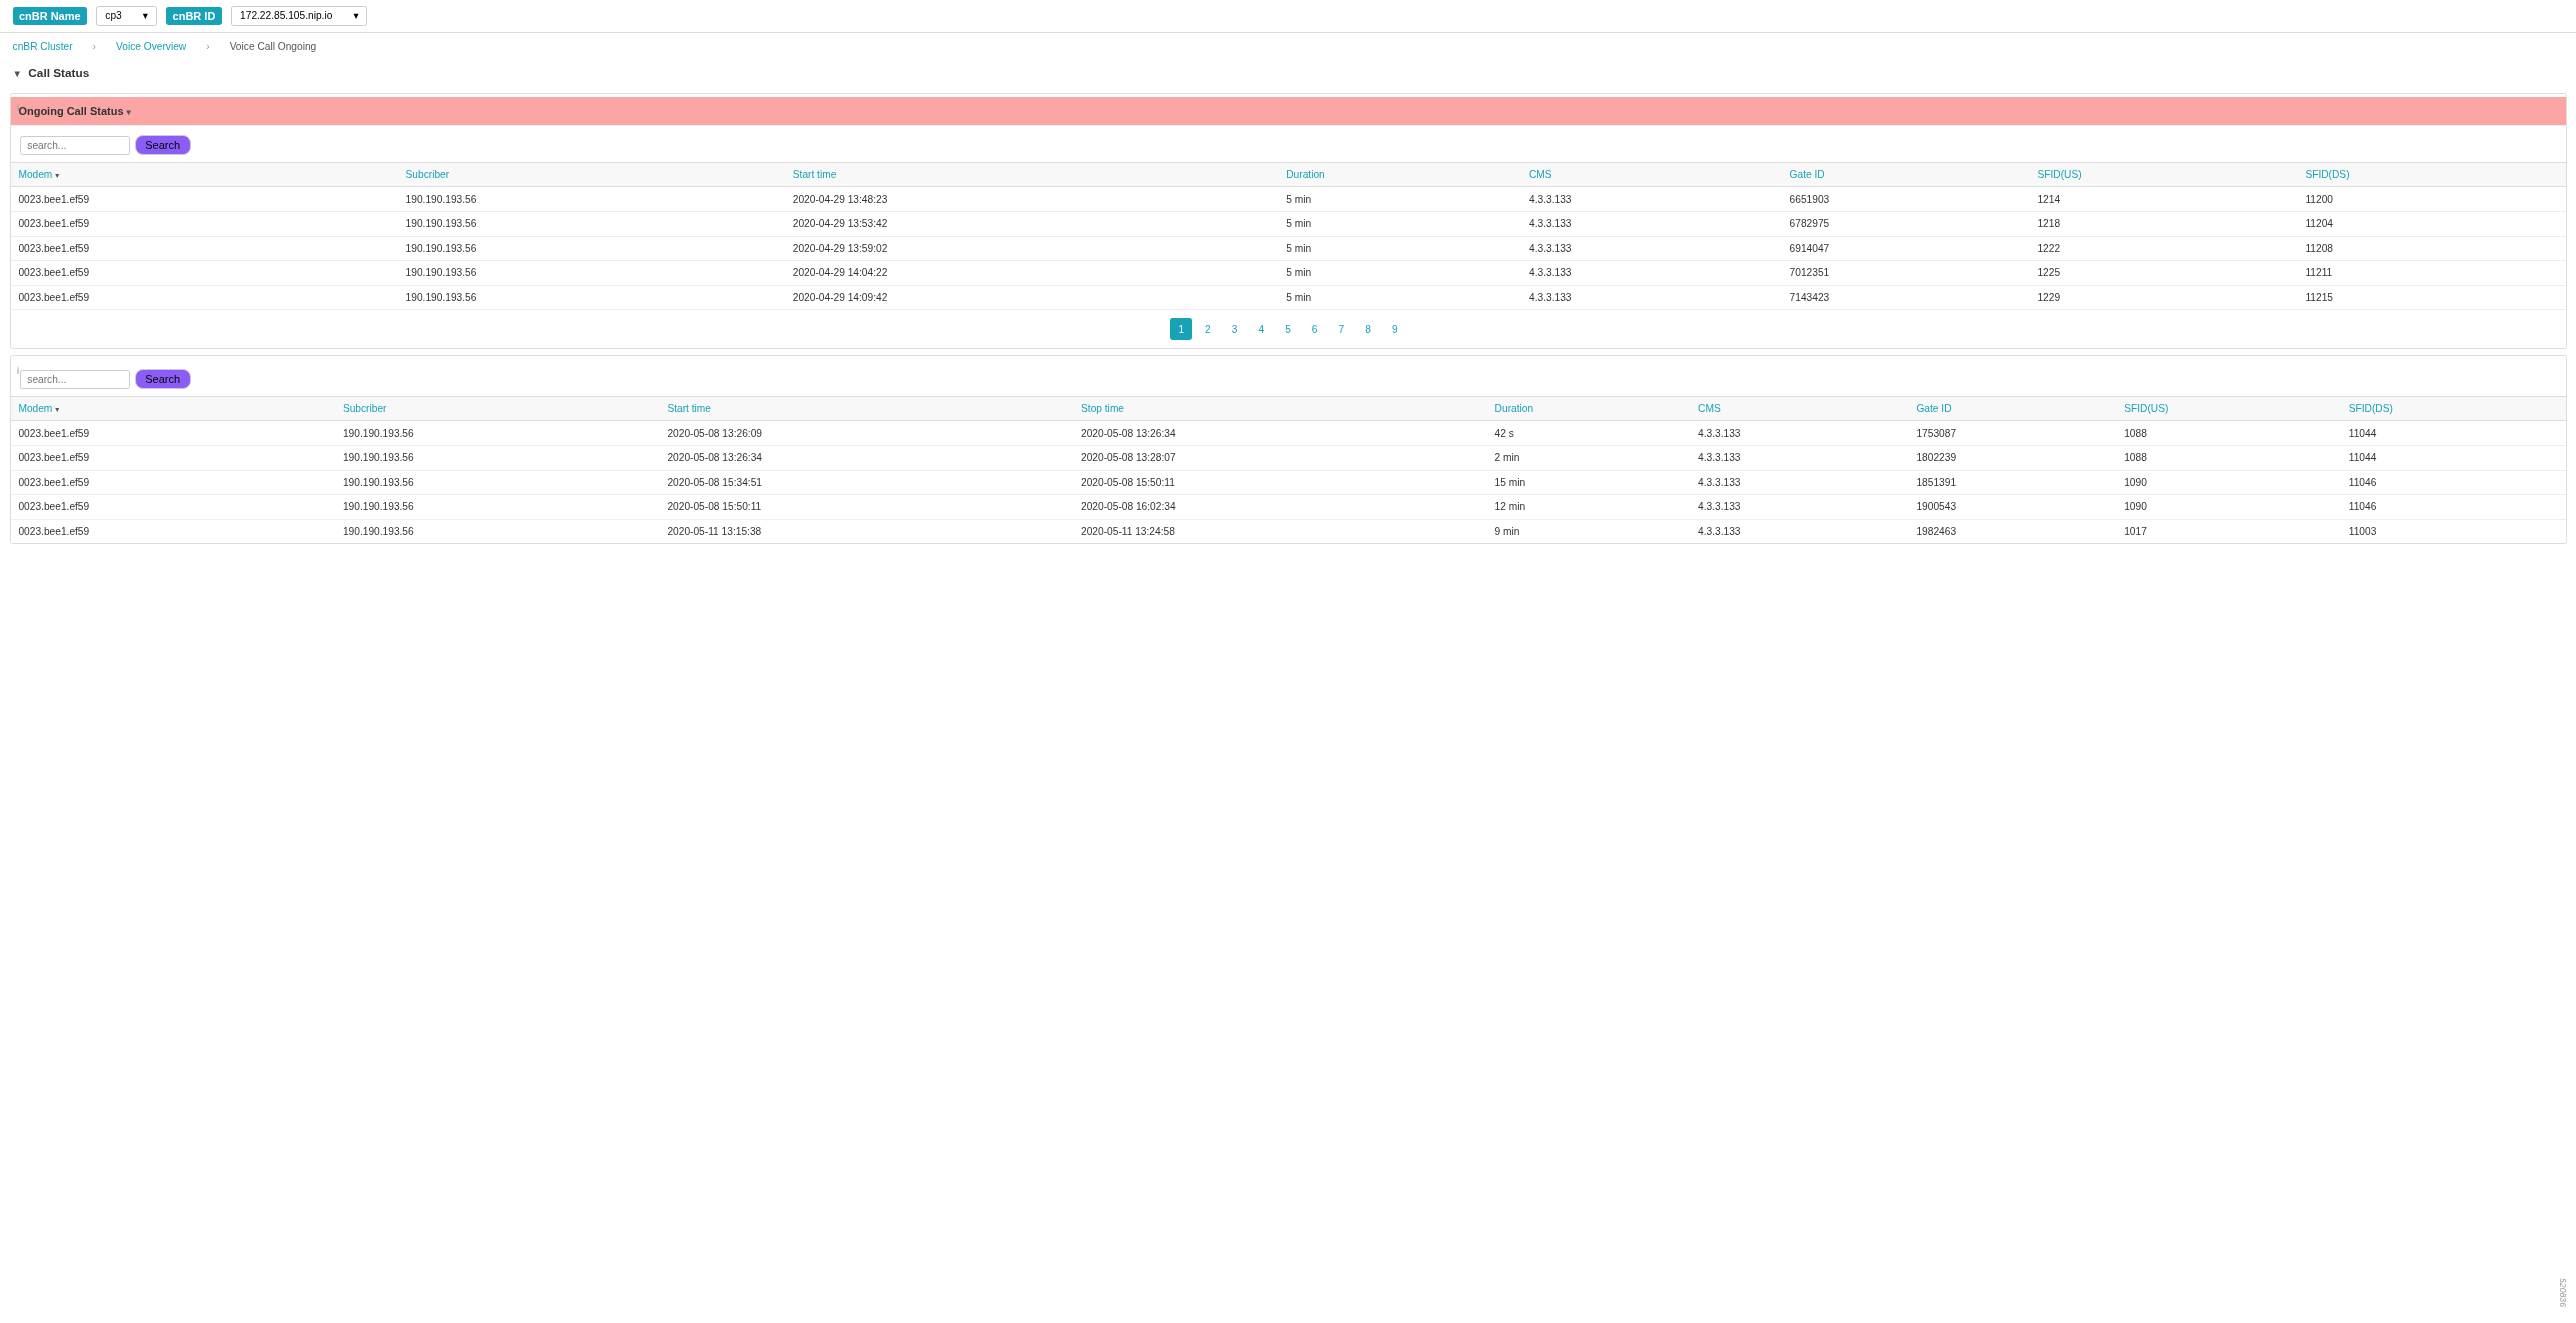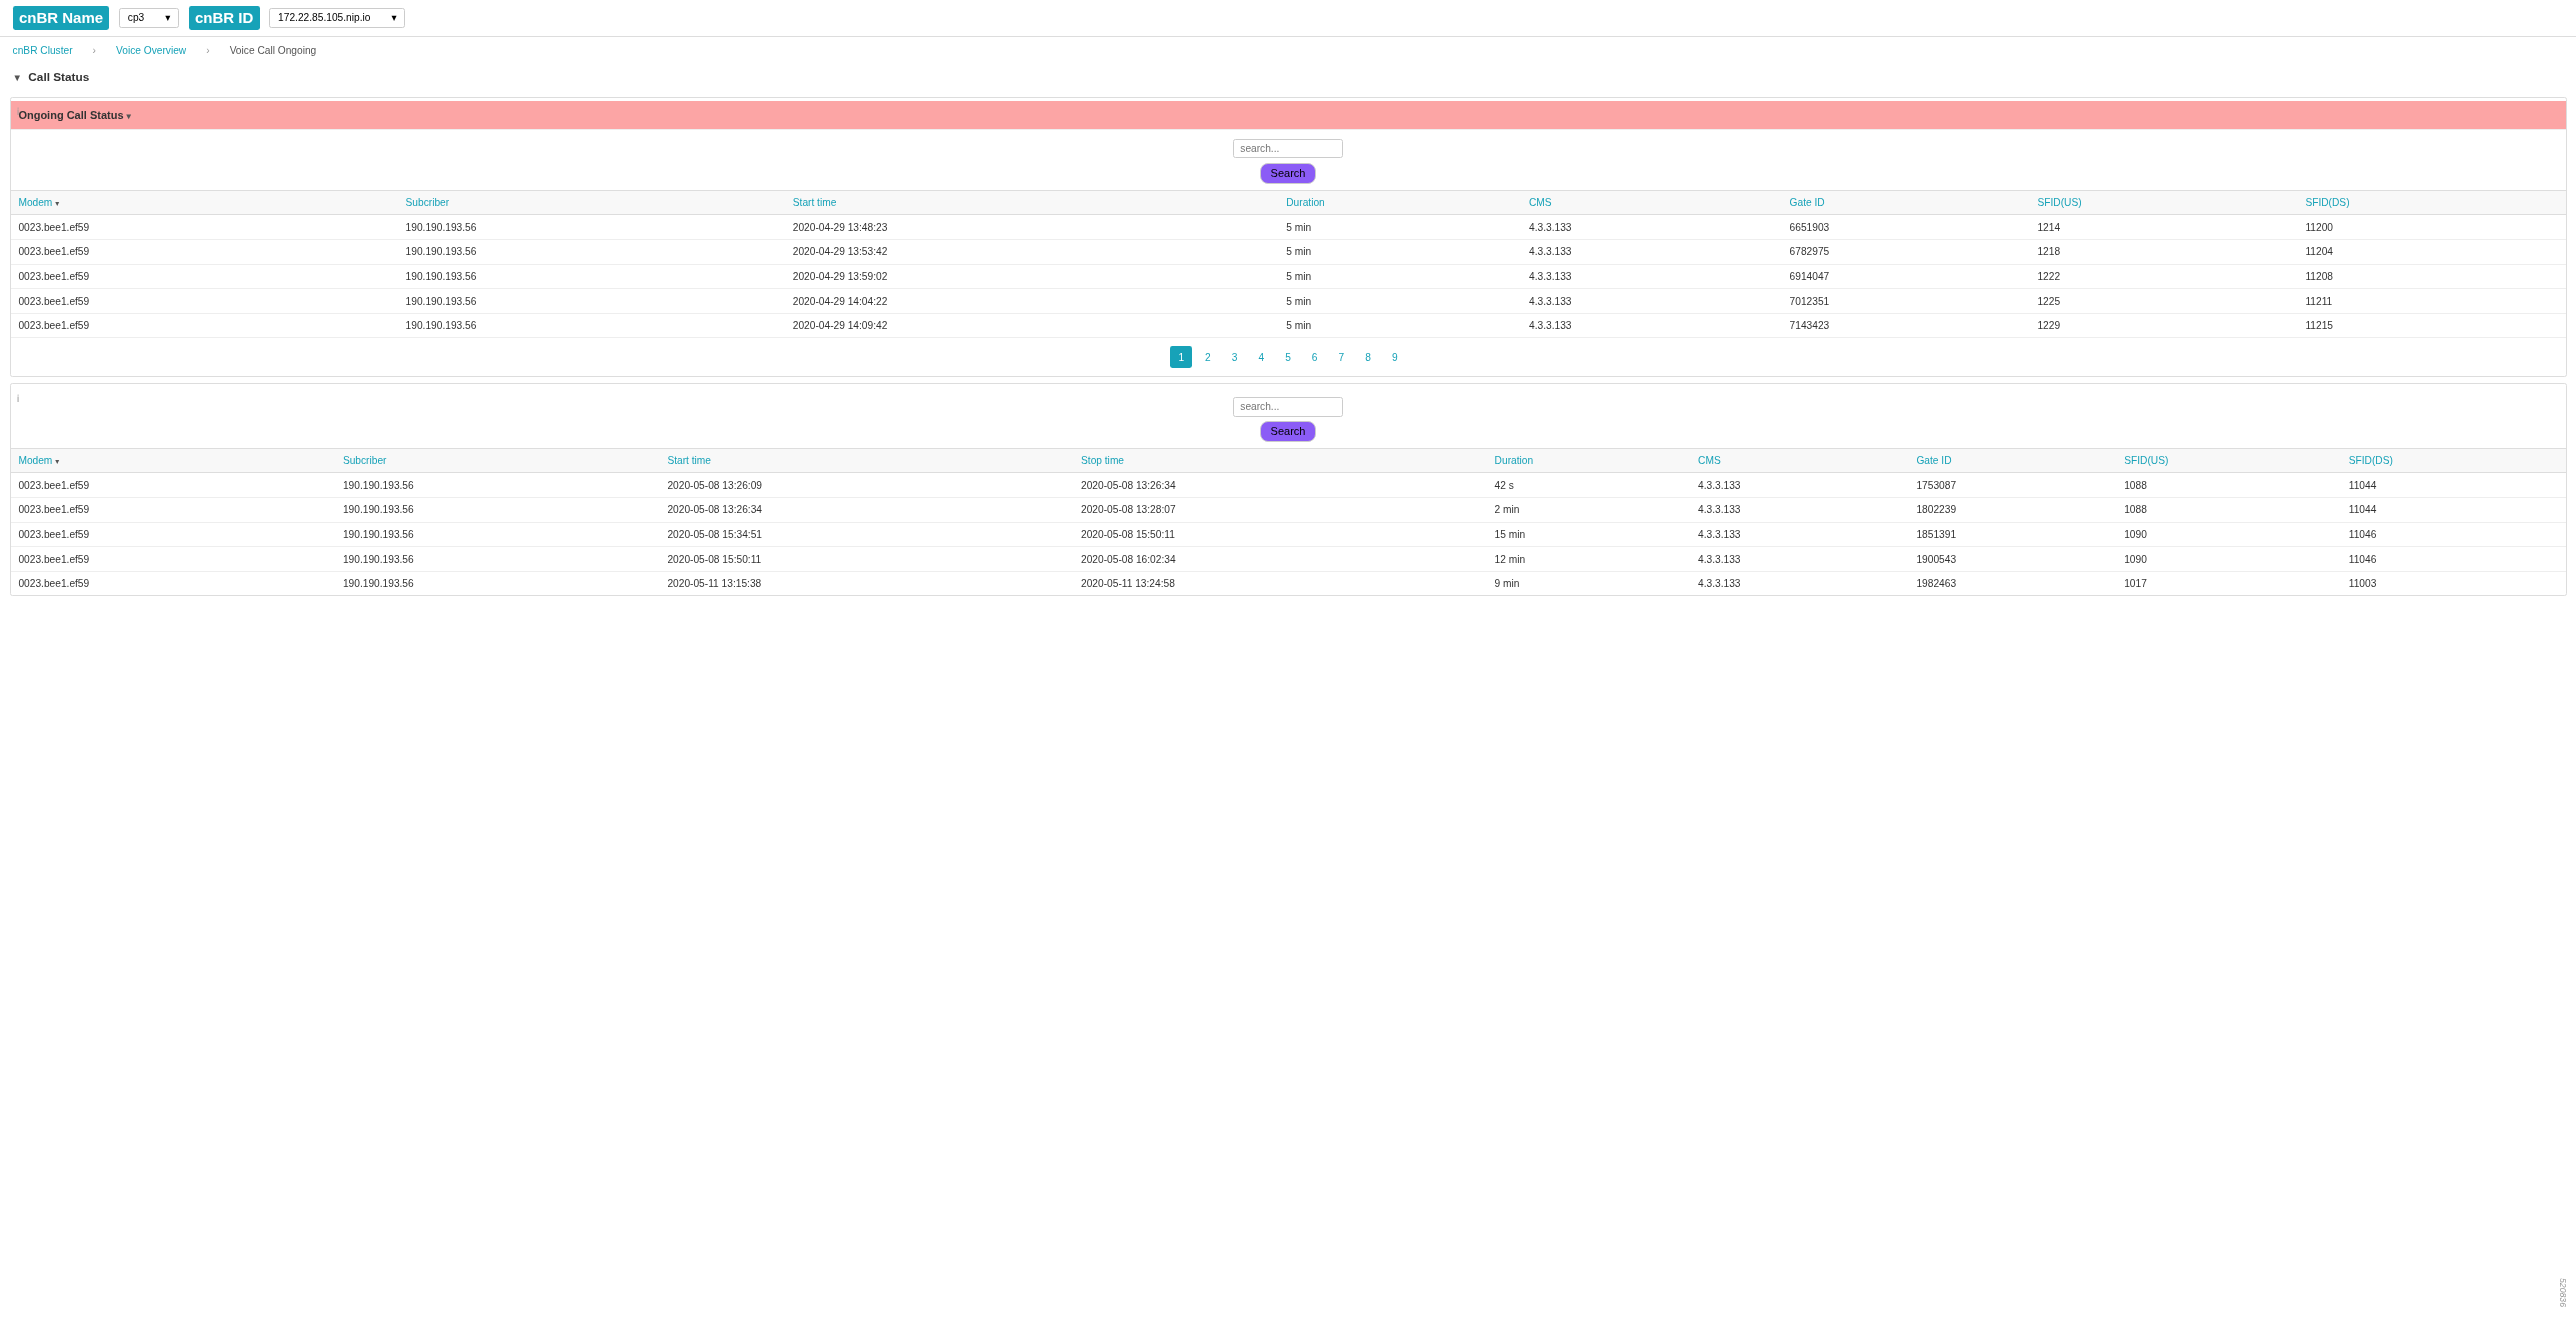--- a/index.html
+++ b/index.html
@@ -11,21 +11,21 @@
       align-items: center;
       padding: 6.3px 12.6px;
       border-bottom: 0.8px solid #ddd;
       gap: 9.5px;
     }
     .label-badge {
       background: #17a2b8;
       color: #fff;
       padding: 3.2px 6.3px;
       border-radius: 2.4px;
-      font-size: 15px;
+      font-size: 11px;
       font-weight: bold;
     }
     .dropdown-btn {
       border: 0.8px solid #ccc;
       background: #fff;
       padding: 3.2px 7.9px;
       border-radius: 2.4px;
       cursor: pointer;
       font-size: 10.2px;
       display: flex;
@@ -80,21 +80,20 @@
       cursor: pointer;
     }
     .card-inner { position: relative; }
 
     
     .search-bar {
       padding: 6.3px 9.5px;
       display: flex;
       align-items: center;
       gap: 4.7px;
-      flex-direction: column;
     }
     .search-bar input {
       border: 0.8px solid #ccc;
       padding: 3.2px 6.3px;
       border-radius: 2.4px;
       font-size: 10.2px;
       width: 110px;
       outline: none;
     }
     .search-btn {

